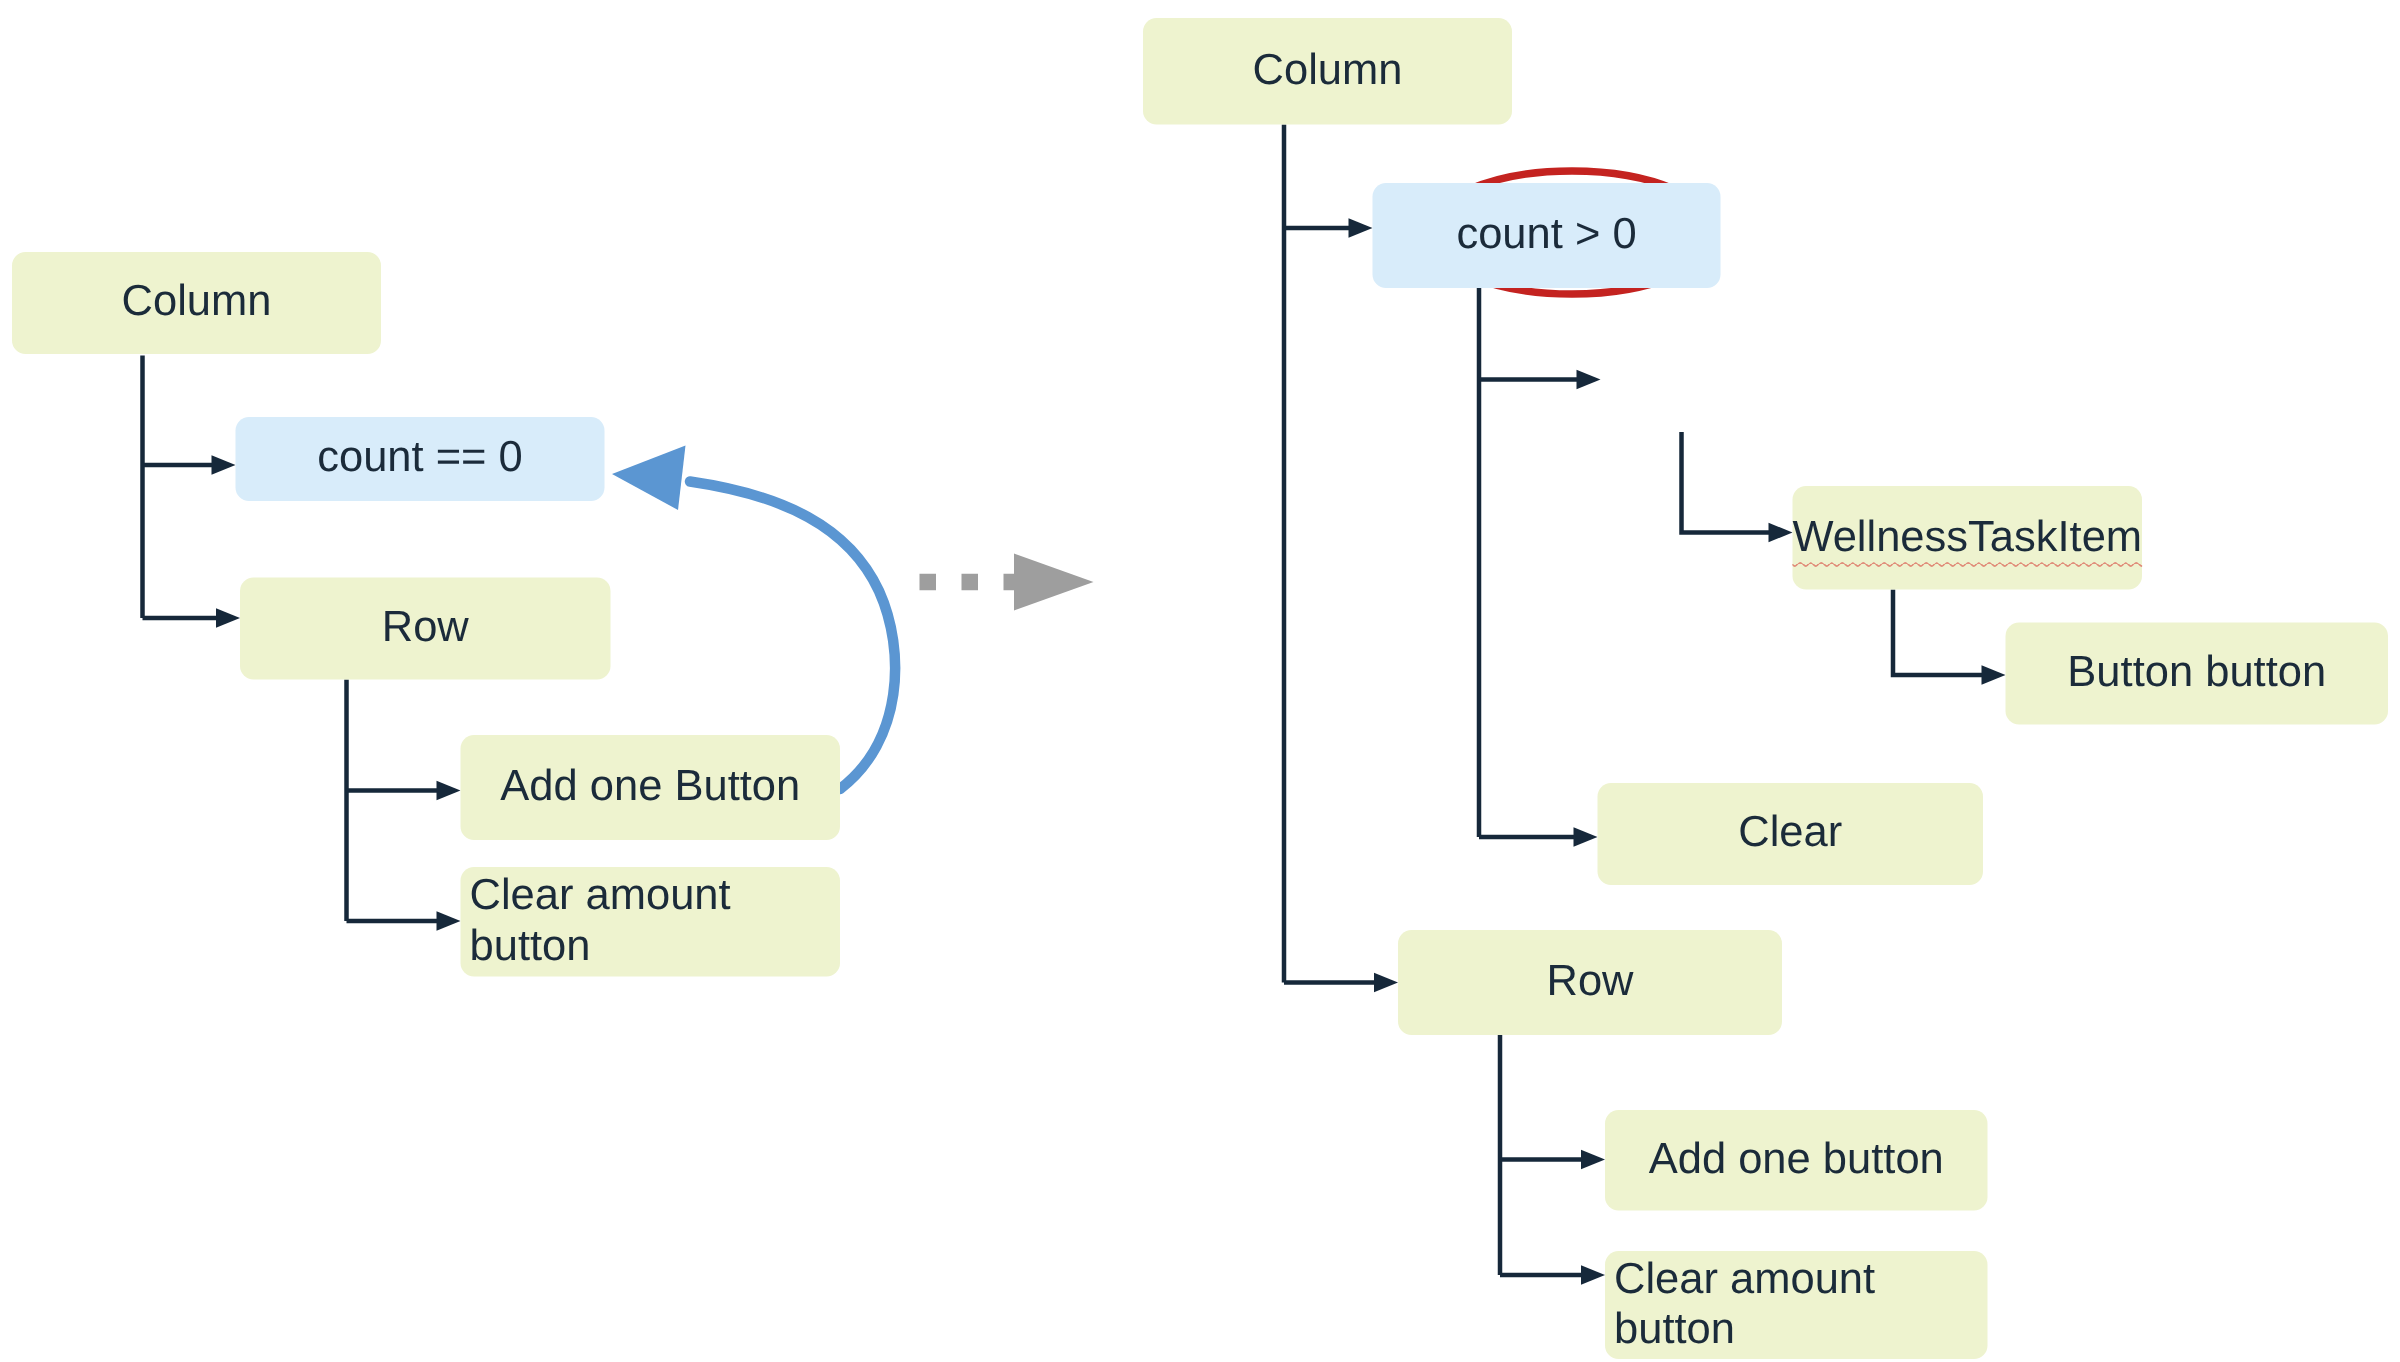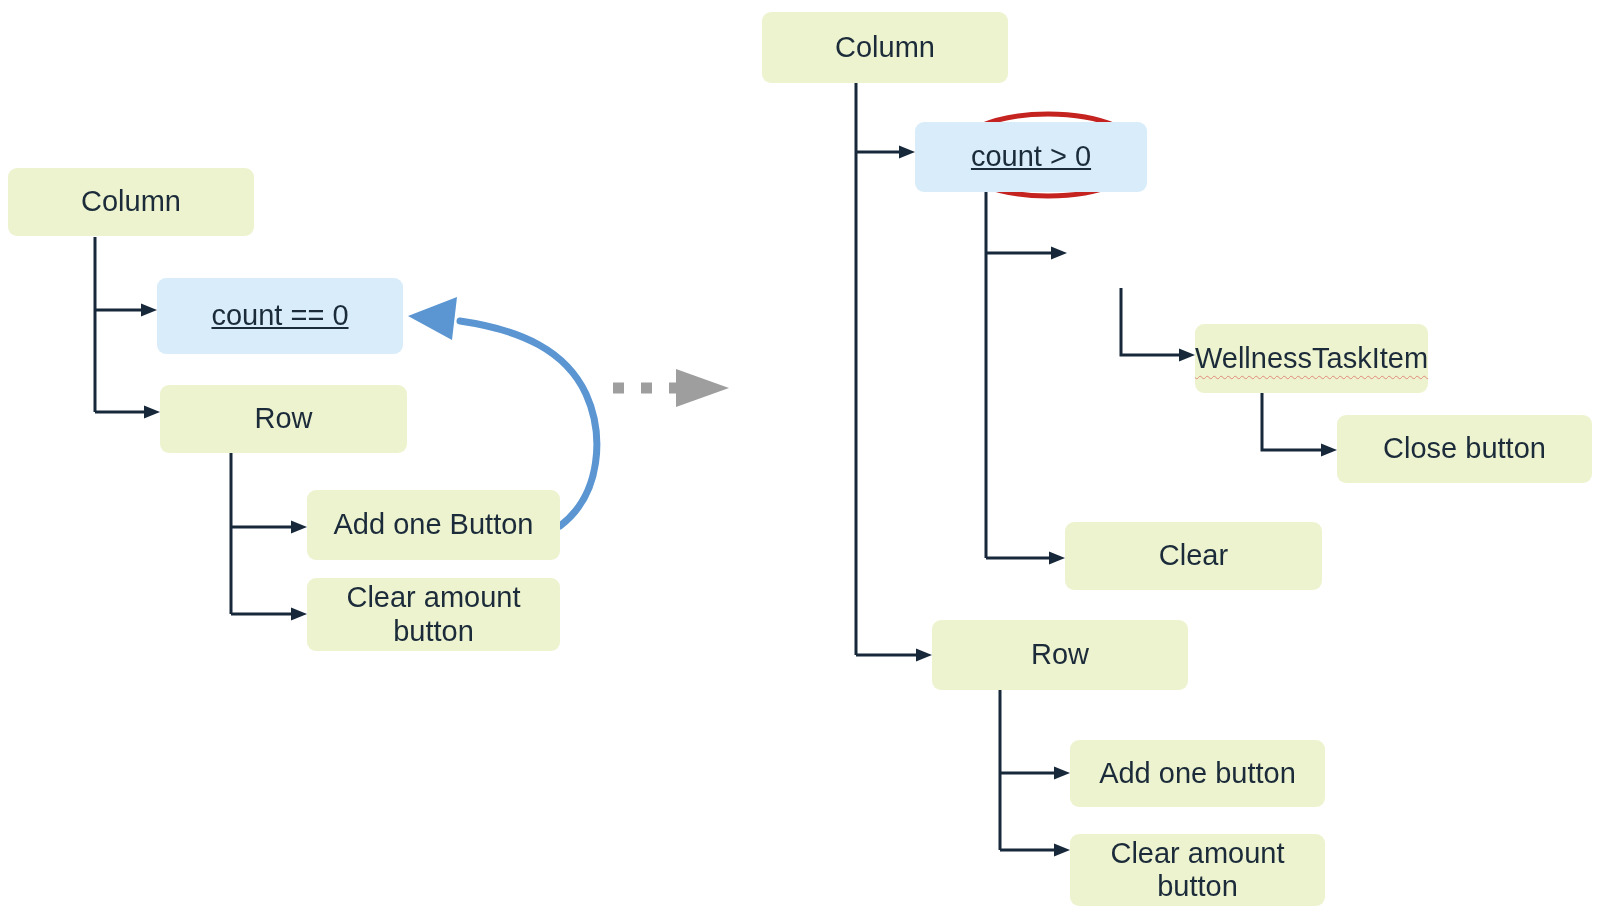--- a/index.html
+++ b/index.html
@@ -11,28 +11,27 @@
     overflow:hidden;
   }
   .connectors{
     position:absolute;left:0;top:0;width:1600px;height:908px;
   }
   .cline{stroke:var(--connector);stroke-width:3;fill:none;}
   .chead{fill:var(--connector);stroke:none;}
   .node{
     position:absolute;
     display:flex;align-items:center;justify-content:center;
-    text-align:center;
     border-radius:9px;
     font-size:29px;line-height:1.15;
     color:var(--text);
     padding:2px 6px;box-sizing:border-box;
   }
   .green{background:var(--node-green);}
-  .blue{background:var(--node-blue);text-decoration:underline;}
+  .blue{background:var(--node-blue);}
   .squiggle{
     text-decoration-line:underline;
     text-decoration-style:wavy;
     text-decoration-color:var(--squiggle);
     text-decoration-thickness:1px;
     text-underline-offset:7px;
   }
   .loop-arrow{stroke:var(--loop-arrow-blue);stroke-width:7;fill:none;stroke-linecap:round;}
   .loop-head{fill:var(--loop-arrow-blue);stroke:none;}
   .transition-dash{stroke:var(--transition-gray);stroke-width:11;stroke-dasharray:11 17;fill:none;}
@@ -92,29 +91,29 @@
 
     <g>
       <line class="transition-dash" x1="613" y1="388" x2="676" y2="388"></line>
       <polygon class="transition-head" points="676,369 676,407 729,388"></polygon>
     </g>
 
     <ellipse class="highlight-ellipse" cx="1048" cy="155" rx="96" ry="41"></ellipse>
   </svg>
 
   <div class="node green" style="left:8px;top:168px;width:246px;height:68px">Column</div>
-  <div class="node blue" style="left:157px;top:278px;width:246px;height:76px">count == 0</div>
+  <div class="node blue" style="left:157px;top:278px;width:246px;height:56px">count == 0</div>
   <div class="node green" style="left:160px;top:385px;width:247px;height:68px">Row</div>
   <div class="node green" style="left:307px;top:490px;width:253px;height:70px">Add one Button</div>
   <div class="node green" style="left:307px;top:578px;width:253px;height:73px">Clear amount button</div>
 
   <div class="node green" style="left:762px;top:12px;width:246px;height:71px">Column</div>
   <div class="node blue" style="left:915px;top:122px;width:232px;height:70px">count &gt; 0</div>
   <div class="node green" style="left:1195px;top:324px;width:233px;height:69px">
     <span class="squiggle">WellnessTaskItem</span>
   </div>
-  <div class="node green" style="left:1337px;top:415px;width:255px;height:68px">Close button</div>
+  <div class="node green" style="left:1337px;top:415px;width:255px;height:68px">Button button</div>
   <div class="node green" style="left:1065px;top:522px;width:257px;height:68px">Clear</div>
   <div class="node green" style="left:932px;top:620px;width:256px;height:70px">Row</div>
   <div class="node green" style="left:1070px;top:740px;width:255px;height:67px">Add one button</div>
   <div class="node green" style="left:1070px;top:834px;width:255px;height:72px">Clear amount button</div>
 
 </div>
 
 </body></html>

